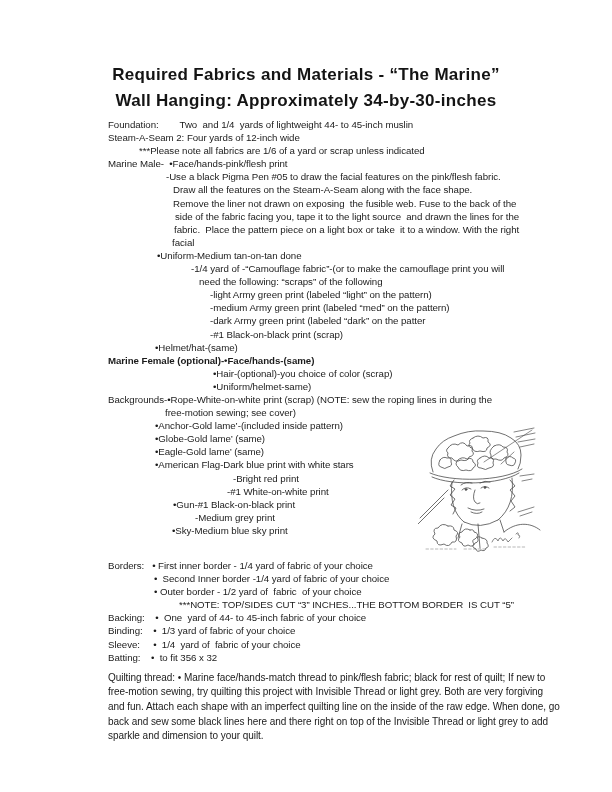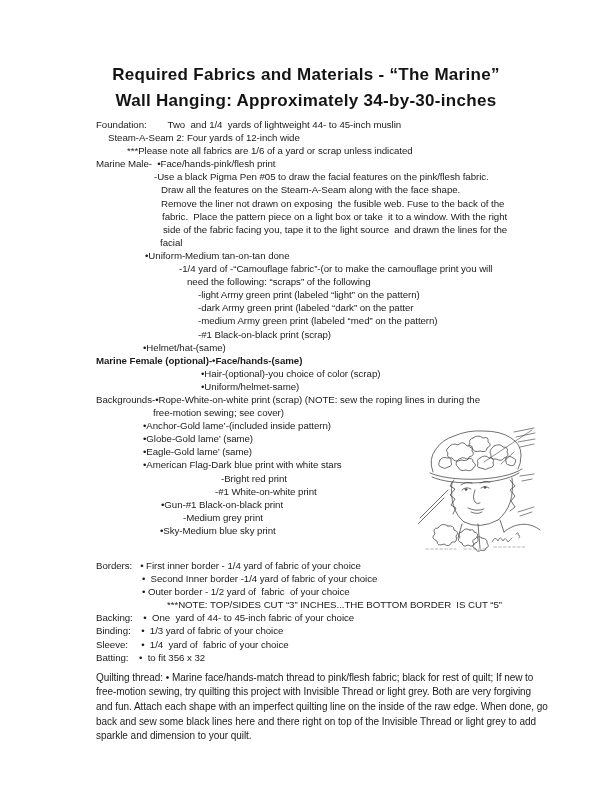--- a/index.html
+++ b/index.html
@@ -16,21 +16,21 @@
     position:absolute;top:62px;left:0;right:0;
     text-align:center;
     font-weight:bold;
     font-size:17px;
     line-height:26px;
     letter-spacing:0.3px;
     color:#141414;
   }
   .body-lines{
     position:absolute;
-    top:118px;left:96px;
+    top:118px;left:108px;
     width:470px;
   }
   .doc-line{
     font-size:9.7px;
     line-height:13.1px;
     white-space:pre;
     letter-spacing:-0.05px;
     color:#1b1b1b;
   }
   .quilting{
@@ -56,35 +56,35 @@
 
   <div class="title">
     <div>Required Fabrics and Materials - “The Marine”</div>
     <div>Wall Hanging:  Approximately 34-by-30-inches</div>
   </div>
 
   <div class="body-lines">
     <div>
 
     <div class="doc-line" style="padding-left: 0px;">Foundation:        Two  and 1/4  yards of lightweight 44- to 45-inch muslin</div>
-        <div class="doc-line" style="padding-left: 0px; margin-left: 12px;">Steam-A-Seam 2: Four yards of 12-inch wide</div>
+        <div class="doc-line" style="padding-left: 0px;">Steam-A-Seam 2: Four yards of 12-inch wide</div>
         <div class="doc-line" style="padding-left: 31px;">***Please note all fabrics are 1/6 of a yard or scrap unless indicated</div>
         <div class="doc-line" style="padding-left: 0px;">Marine Male-  •Face/hands-pink/flesh print</div>
         <div class="doc-line" style="padding-left: 58px;">-Use a black Pigma Pen #05 to draw the facial features on the pink/flesh fabric.</div>
         <div class="doc-line" style="padding-left: 65px;">Draw all the features on the Steam-A-Seam along with the face shape.</div>
         <div class="doc-line" style="padding-left: 65px;">Remove the liner not drawn on exposing  the fusible web. Fuse to the back of the</div>
+        <div class="doc-line" style="padding-left: 67px;">side of the fabric facing you, tape it to the light source  and drawn the lines for the</div>
         <div class="doc-line" style="padding-left: 66px;">fabric.  Place the pattern piece on a light box or take  it to a window. With the right</div>
-        <div class="doc-line" style="padding-left: 67px;">side of the fabric facing you, tape it to the light source  and drawn the lines for the</div>
         <div class="doc-line" style="padding-left: 64px;">facial</div>
         <div class="doc-line" style="padding-left: 49px;">•Uniform-Medium tan-on-tan done</div>
         <div class="doc-line" style="padding-left: 83px;">-1/4 yard of -“Camouflage fabric”-(or to make the camouflage print you will</div>
         <div class="doc-line" style="padding-left: 91px;">need the following: “scraps” of the following</div>
         <div class="doc-line" style="padding-left: 102px;">-light Army green print (labeled “light” on the pattern)</div>
+        <div class="doc-line" style="padding-left: 102px;">-medium Army green print (labeled “med” on the pattern)</div>
         <div class="doc-line" style="padding-left: 102px;">-dark Army green print (labeled “dark” on the patter</div>
-        <div class="doc-line" style="padding-left: 102px;">-medium Army green print (labeled “med” on the pattern)</div>
         <div class="doc-line" style="padding-left: 102px;">-#1 Black-on-black print (scrap)</div>
         <div class="doc-line" style="padding-left: 47px;">•Helmet/hat-(same)</div>
         <div class="doc-line" style="padding-left: 0px; font-weight: bold;">Marine Female (optional)-•Face/hands-(same)</div>
         <div class="doc-line" style="padding-left: 105px;">•Hair-(optional)-you choice of color (scrap)</div>
         <div class="doc-line" style="padding-left: 105px;">•Uniform/helmet-same)</div>
         <div class="doc-line" style="padding-left: 0px;">Backgrounds-•Rope-White-on-white print (scrap) (NOTE: sew the roping lines in during the</div>
         <div class="doc-line" style="padding-left: 57px;">free-motion sewing; see cover)</div>
         <div class="doc-line" style="padding-left: 47px;">•Anchor-Gold lame’-(included inside pattern)</div>
         <div class="doc-line" style="padding-left: 47px;">•Globe-Gold lame’ (same)</div>
         <div class="doc-line" style="padding-left: 47px;">•Eagle-Gold lame’ (same)</div>

